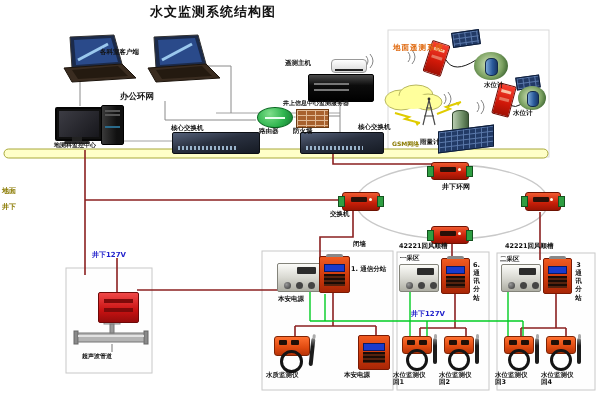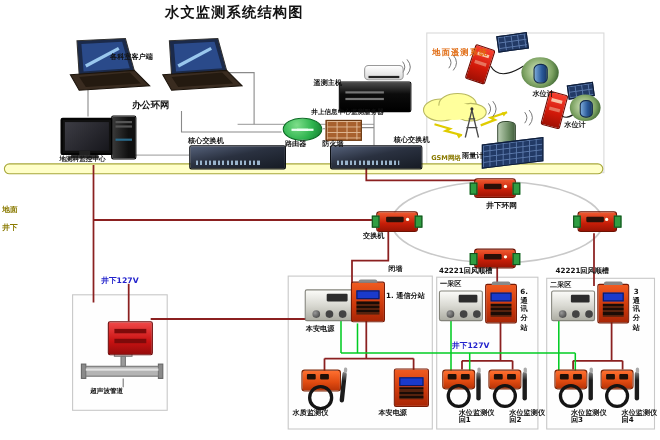--- a/index.html
+++ b/index.html
@@ -8,21 +8,21 @@
   #bg{position:absolute;left:0;top:0;z-index:0;}
   .dev{position:absolute;z-index:2;}
   .lbl{position:absolute;z-index:3;font:bold 6.5px "DejaVu Sans",sans-serif;color:#121212;
        text-align:left;line-height:1.15;white-space:nowrap;}
   .sm{font-size:6px;}
   .md{font-size:8.5px;}
   .title{font-size:13px;letter-spacing:1px;}
   .olive{color:#8a7a00;margin-top:45px;}
   .blue{color:#2222cc;}
   .orange{color:#e06a10;font-size:7.5px;letter-spacing:1px;}
-  .wrap{white-space:normal;padding-left:24px;}
+  .wrap{white-space:normal;}
   .vlbl{position:absolute;z-index:3;font:bold 6.5px "DejaVu Sans",sans-serif;color:#121212;
         width:11px;word-break:break-all;line-height:1.25;text-align:center;}
   
   .rack{background:linear-gradient(168deg,#55617a 0%,#2a3140 45%,#161b24 100%);
         border:1px solid #0c0f14;border-radius:2px;}
   .rack .ports{position:absolute;left:5px;bottom:3px;height:4px;width:70%;
         background:repeating-linear-gradient(90deg,#9ab4cc 0 2px,transparent 2px 4px);}
   
   .router{background:radial-gradient(circle at 35% 30%,#7ede8a,#2eb44e 55%,#137a30);
         border-radius:50%;border:1px solid #0c6a24;}
@@ -332,21 +332,21 @@
 
   <div class="lbl title" style="left:150px;top:5px;width:300px;">水文监测系统结构图</div>
 
   <div class="lbl" style="left:100px;top:49px;width:64px;">各科室客户端</div>
   <div class="lbl md" style="left:120px;top:92px;width:56px;">办公环网</div>
   <div class="lbl sm" style="left:54px;top:142px;width:64px;">地测科监控中心</div>
   <div class="lbl" style="left:171px;top:125px;width:44px;">核心交换机</div>
   <div class="lbl" style="left:358px;top:124px;width:44px;">核心交换机</div>
   <div class="lbl" style="left:259px;top:128px;width:30px;">路由器</div>
   <div class="lbl" style="left:293px;top:128px;width:34px;">防火墙</div>
-  <div class="lbl" style="left:285px;top:72px;width:40px;">遥测主机</div>
+  <div class="lbl" style="left:285px;top:60px;width:40px;">遥测主机</div>
   <div class="lbl sm" style="left:283px;top:100px;width:96px;">井上信息中心监测服务器</div>
   <div class="lbl olive" style="left:2px;top:142px;width:24px;font-size:7px;">地面</div>
   <div class="lbl olive" style="left:2px;top:158px;width:24px;font-size:7px;">井下</div>
 
   <div class="lbl orange" style="left:393px;top:44px;width:78px;text-align:left;font-family:Liberation Serif, serif;">地面遥测系统</div>
   <div class="lbl olive sm" style="left:392px;top:96px;width:44px;">GSM网络</div>
   <div class="lbl" style="left:484px;top:82px;width:34px;">水位计</div>
   <div class="lbl" style="left:513px;top:110px;width:34px;">水位计</div>
   <div class="lbl" style="left:420px;top:139px;width:32px;">雨量计</div>
 

